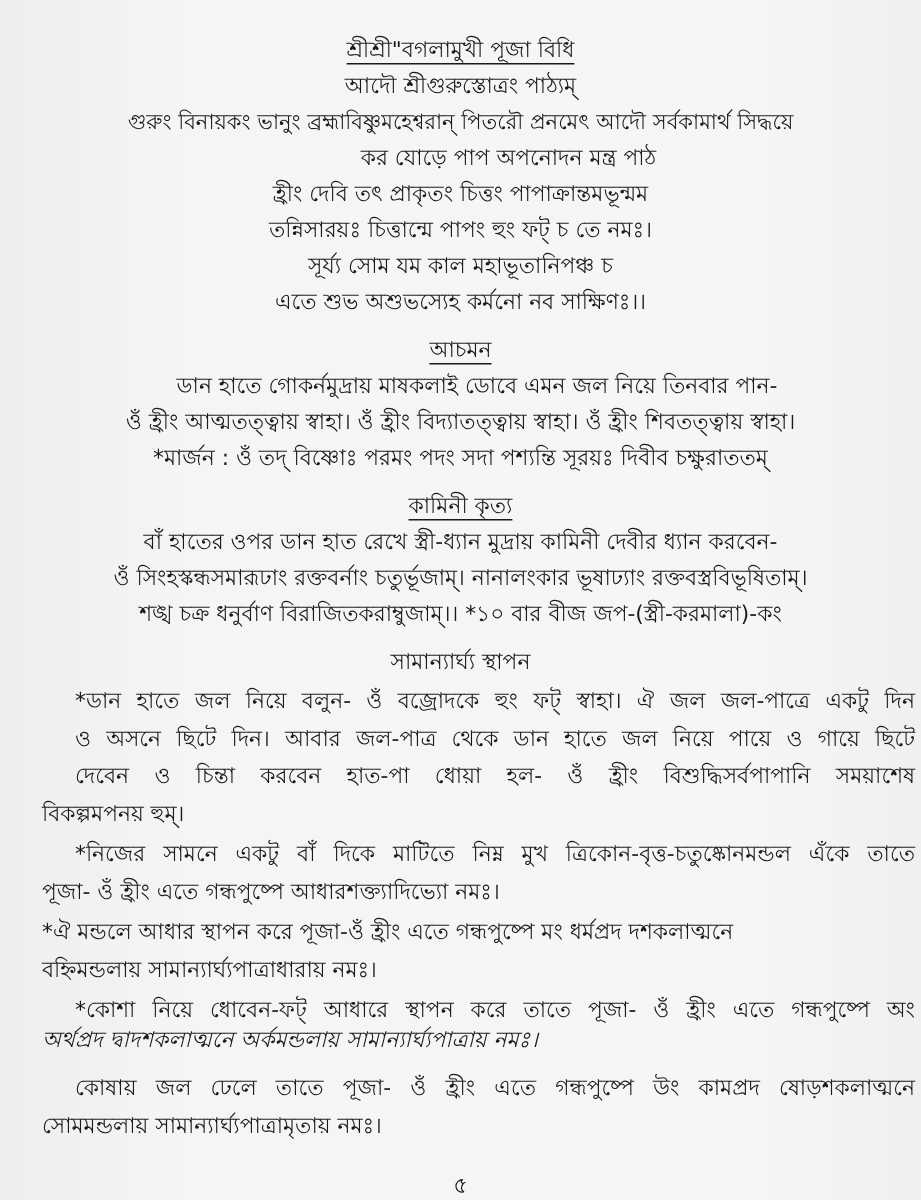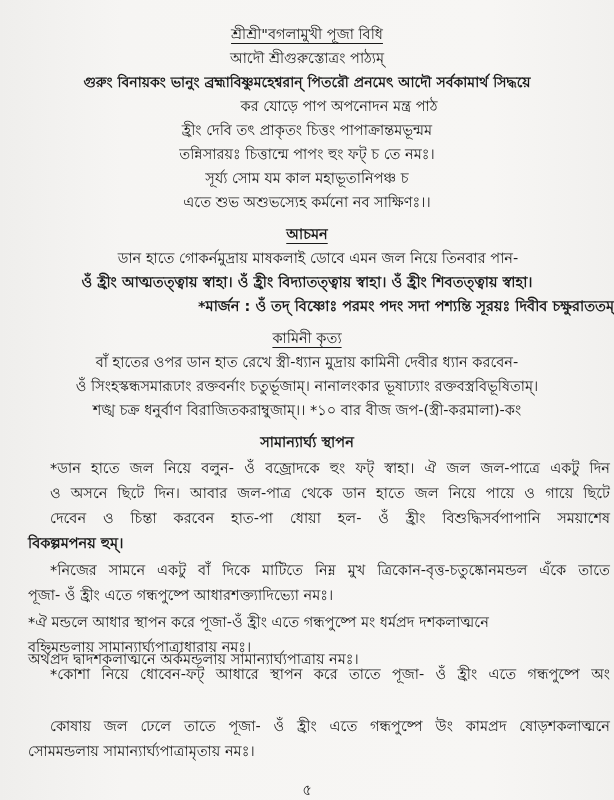--- a/index.html
+++ b/index.html
@@ -42,21 +42,21 @@
       text-align: justify;
       text-align-last: justify;
       margin-left: 22px;
     }
     .heading {
       text-decoration: underline;
       text-underline-offset: 4px;
       text-decoration-thickness: 1px;
     }
     .bold {
-      font-weight: bold;
+      font-weight: normal;
     }
     .pageno {
       position: absolute;
       left: 0;
       width: 614px;
       text-align: center;
       font-size: 15px;
     }
   </style>
 </head>
@@ -70,35 +70,35 @@
   <div class="line center" style="top:94px;padding-left:32px;">কর যোড়ে পাপ অপনোদন মন্ত্র পাঠ</div>
 
   <div class="line center" style="top:118px;">হ্রীং দেবি তৎ প্রাকৃতং চিত্তং পাপাক্রান্তমভূন্মম</div>
   <div class="line center" style="top:142px;">তন্নিসারয়ঃ চিত্তান্মে পাপং হুং ফট্ চ তে নমঃ।</div>
   <div class="line center" style="top:166px;">সূর্য্য সোম যম কাল মহাভূতানিপঞ্চ চ</div>
   <div class="line center" style="top:190px;">এতে শুভ অশুভস্যেহ কর্মনো নব সাক্ষিণঃ।।</div>
 
   <div class="line center heading bold" style="top:222px;">আচমন</div>
   <div class="line center" style="top:246px;padding-left:11px;">ডান হাতে গোকর্নমুদ্রায় মাষকলাই ডোবে এমন জল নিয়ে তিনবার পান-</div>
   <div class="line center bold" style="top:270px;">ওঁ হ্রীং আত্মতত্ত্বায় স্বাহা। ওঁ হ্রীং বিদ্যাতত্ত্বায় স্বাহা। ওঁ হ্রীং শিবতত্ত্বায় স্বাহা।</div>
-  <div class="line center bold" style="top:294px;text-align:right;">*মার্জন : ওঁ তদ্ বিষ্ণোঃ পরমং পদং সদা পশ্যন্তি সূরয়ঃ দিবীব চক্ষুরাততম্</div>
+  <div class="line center bold" style="top:294px;">*মার্জন : ওঁ তদ্ বিষ্ণোঃ পরমং পদং সদা পশ্যন্তি সূরয়ঃ দিবীব চক্ষুরাততম্</div>
 
   <div class="line center heading" style="top:326px;">কামিনী কৃত্য</div>
   <div class="line center" style="top:350px;">বাঁ হাতের ওপর ডান হাত রেখে স্ত্রী-ধ্যান মুদ্রায় কামিনী দেবীর ধ্যান করবেন-</div>
   <div class="line center" style="top:374px;text-align:center;">ওঁ সিংহস্কন্ধসমারূঢাং রক্তবর্নাং চতুর্ভূজাম্। নানালংকার ভূষাঢ্যাং রক্তবস্ত্রবিভূষিতাম্।</div>
   <div class="line center" style="top:398px;">শঙ্খ চক্র ধনুর্বাণ বিরাজিতকরাম্বুজাম্।। *১০ বার বীজ জপ-(স্ত্রী-করমালা)-কং</div>
 
   <div class="line center bold" style="top:430px;">সামান্যার্ঘ্য স্থাপন</div>
   <div class="line left justify" style="top:456px;">*ডান হাতে জল নিয়ে বলুন- ওঁ বজ্রোদকে হুং ফট্ স্বাহা। ঐ জল জল-পাত্রে একটু দিন</div>
   <div class="line left justify" style="top:481px;">ও অসনে ছিটে দিন। আবার জল-পাত্র থেকে ডান হাতে জল নিয়ে পায়ে ও গায়ে ছিটে</div>
   <div class="line left justify" style="top:506px;">দেবেন ও চিন্তা করবেন হাত-পা ধোয়া হল- ওঁ হ্রীং বিশুদ্ধিসর্বপাপানি সময়াশেষ</div>
   <div class="line left bold" style="top:531px;">বিকল্পমপনয় হুম্।</div>
   <div class="line left justify" style="top:558px;">*নিজের সামনে একটু বাঁ দিকে মাটিতে নিম্ন মুখ ত্রিকোন-বৃত্ত-চতুষ্কোনমন্ডল এঁকে তাতে</div>
   <div class="line left" style="top:583px;">পূজা- ওঁ হ্রীং এতে গন্ধপুষ্পে আধারশক্ত্যাদিভ্যো নমঃ।</div>
   <div class="line left" style="top:610px;">*ঐ মন্ডলে আধার স্থাপন করে পূজা-ওঁ হ্রীং এতে গন্ধপুষ্পে মং ধর্মপ্রদ দশকলাত্মনে</div>
   <div class="line left" style="top:635px;">বহ্নিমন্ডলায় সামান্যার্ঘ্যপাত্রাধারায় নমঃ।</div>
   <div class="line left justify" style="top:662px;">*কোশা নিয়ে ধোবেন-ফট্ আধারে স্থাপন করে তাতে পূজা- ওঁ হ্রীং এতে গন্ধপুষ্পে অং</div>
-  <div class="line left" style="top:647px;">অর্থপ্রদ দ্বাদশকলাত্মনে অর্কমন্ডলায় সামান্যার্ঘ্যপাত্রায় নমঃ।</div>
+  <div class="line left" style="top:682px;font-style:italic;">অর্থপ্রদ দ্বাদশকলাত্মনে অর্কমন্ডলায় সামান্যার্ঘ্যপাত্রায় নমঃ।</div>
   <div class="line left justify" style="top:714px;">কোষায় জল ঢেলে তাতে পূজা- ওঁ হ্রীং এতে গন্ধপুষ্পে উং কামপ্রদ ষোড়শকলাত্মনে</div>
   <div class="line left" style="top:739px;">সোমমন্ডলায় সামান্যার্ঘ্যপাত্রামৃতায় নমঃ।</div>
 
   <div class="pageno" style="top:778px;">৫</div>
 </div>
 
 </body></html>

